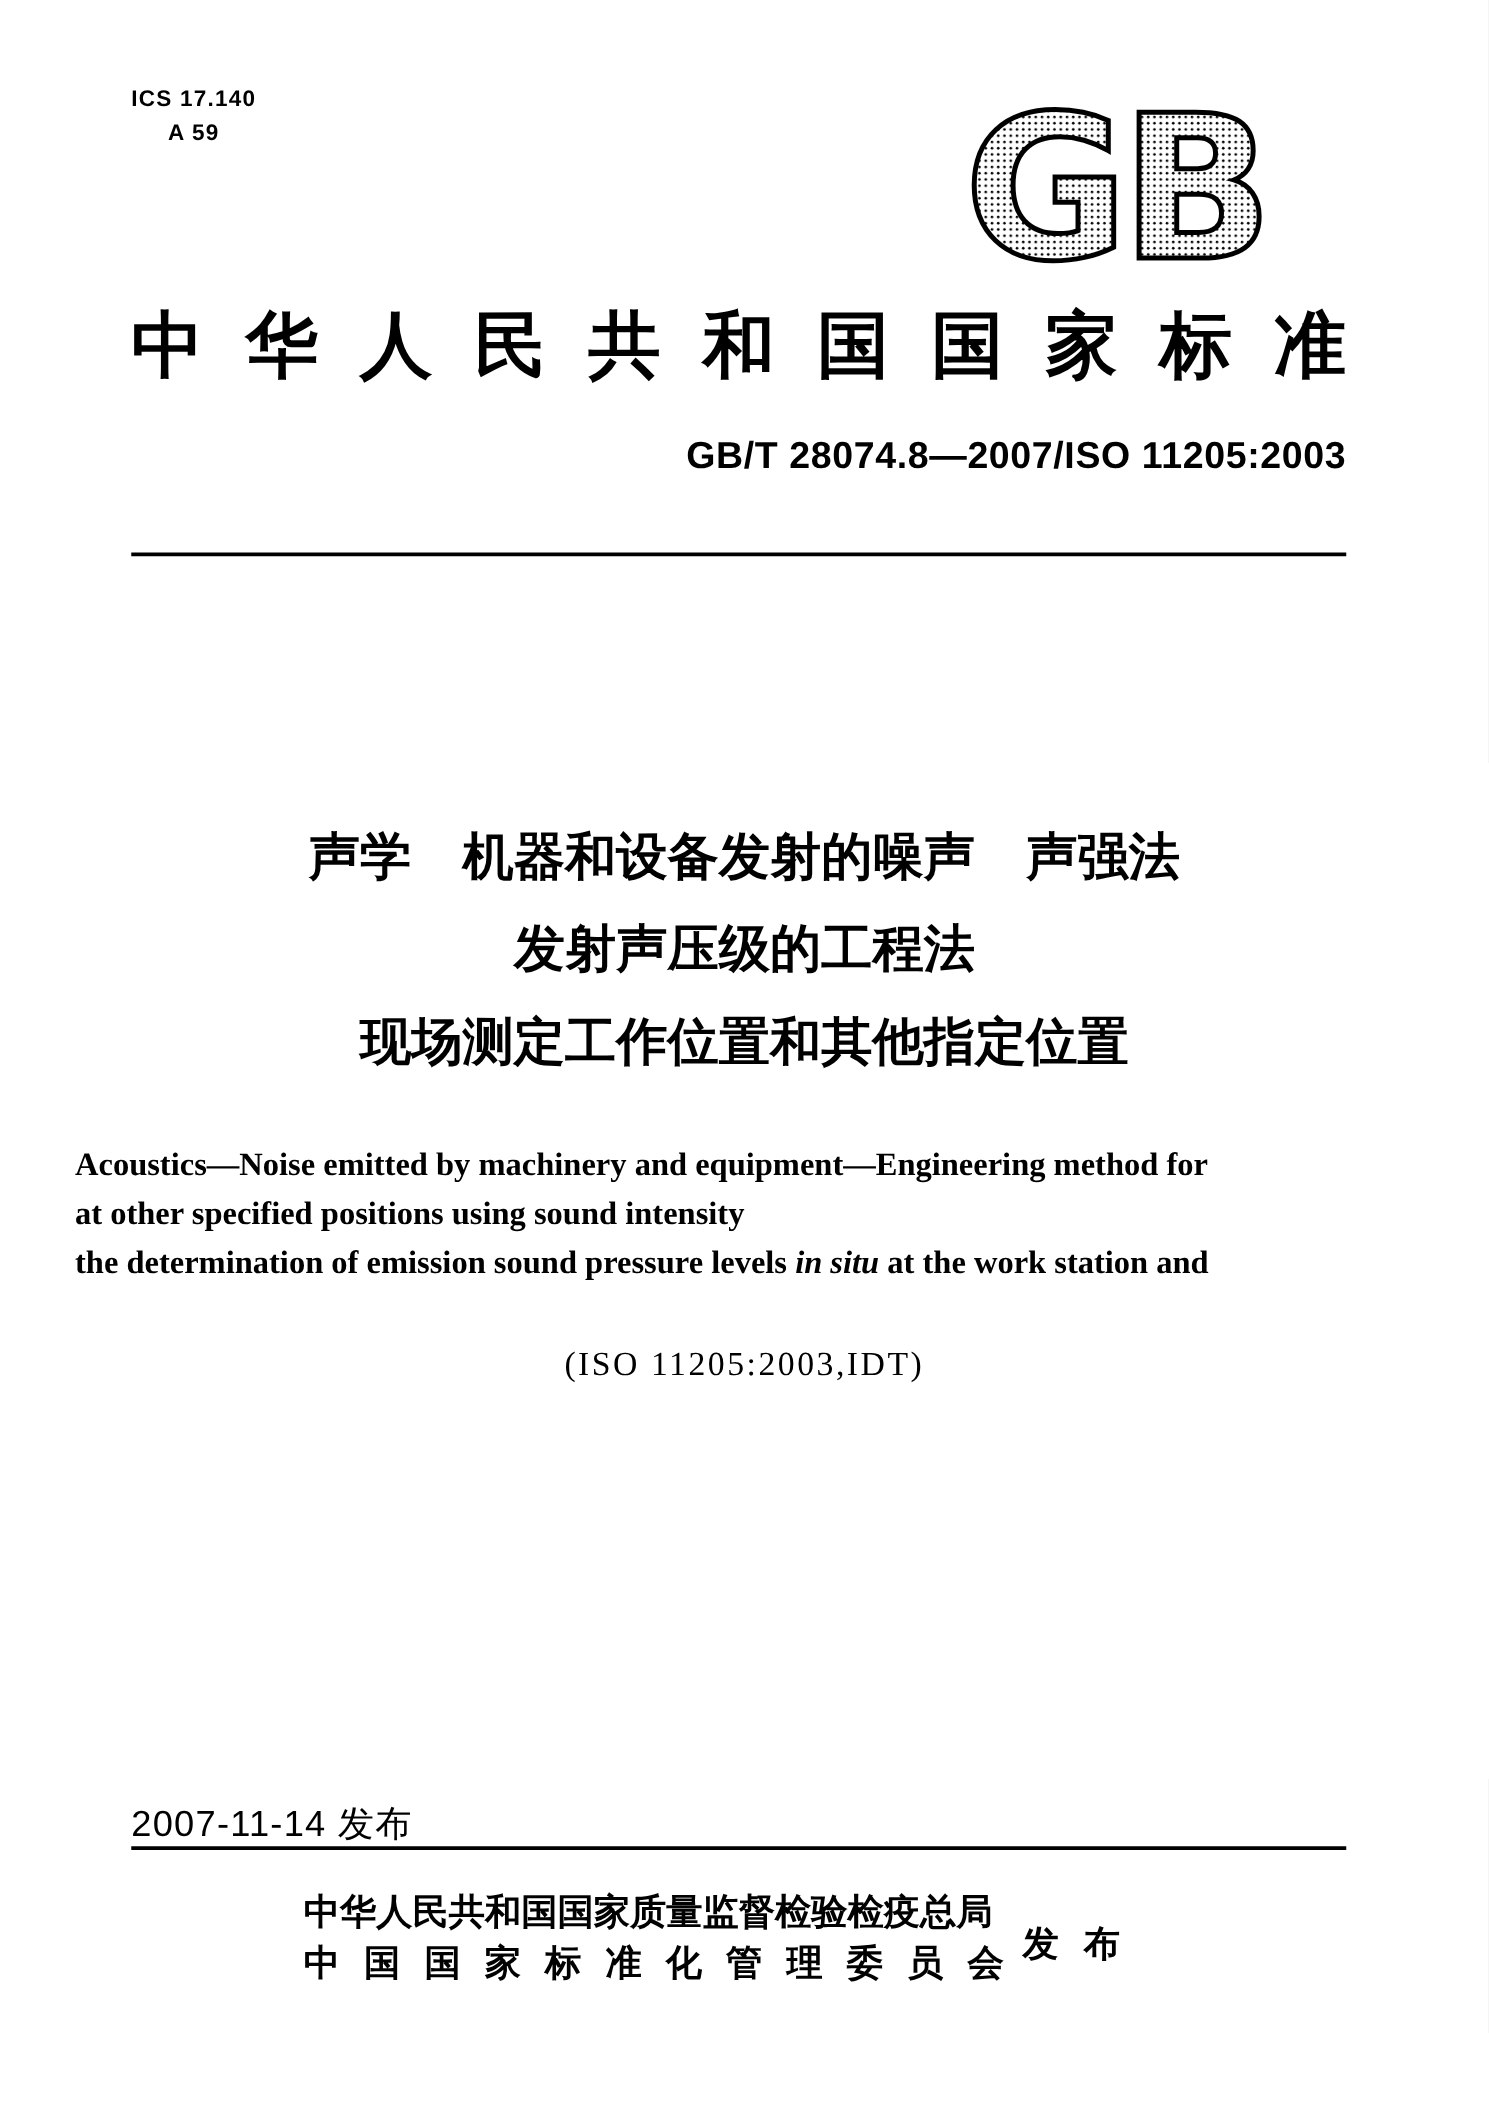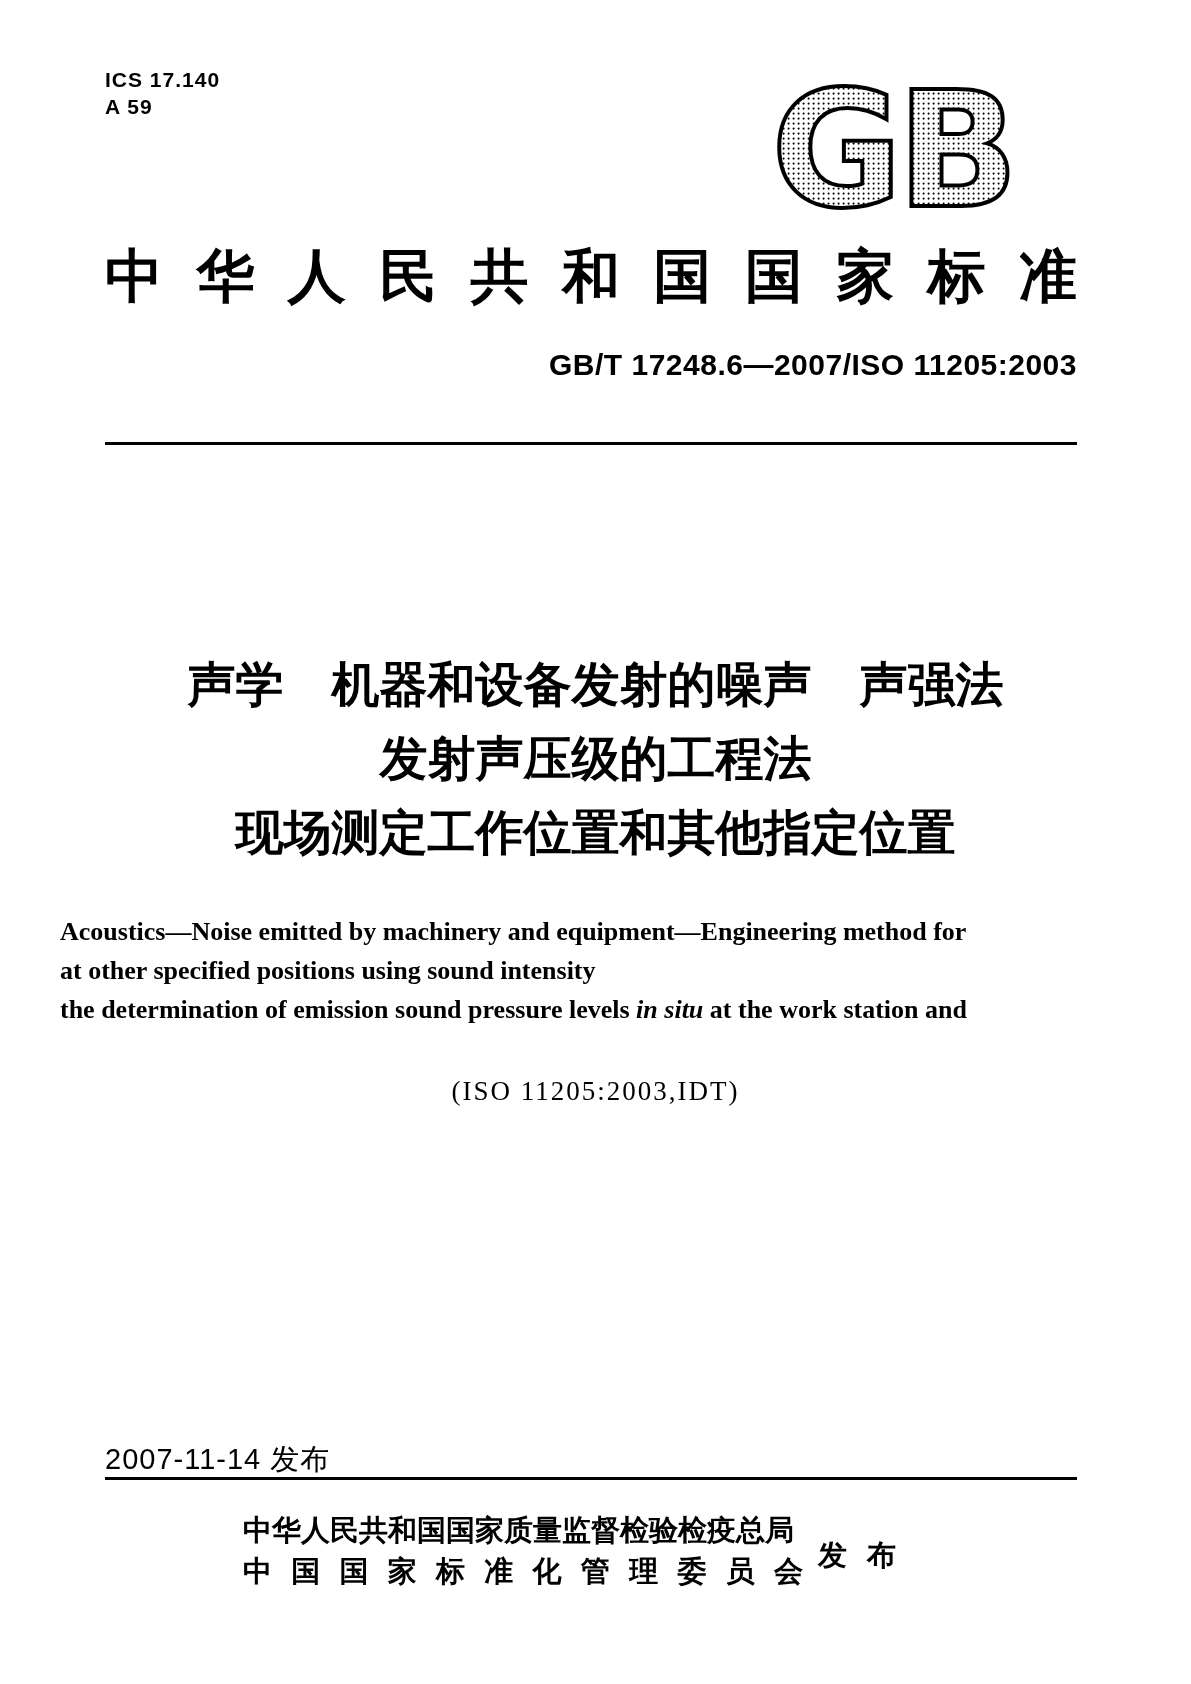--- a/index.html
+++ b/index.html
@@ -5,41 +5,41 @@
   * { margin:0; padding:0; box-sizing:border-box; }
   html,body { background:#e8e8e8; }
   body { font-family:"Liberation Serif","DejaVu Serif",serif; color:#000; }
   .page {
     position:relative; width:1191px; height:1684px; margin:0 auto;
     background:#ffffff; overflow:hidden;
   }
   .ics {
     position:absolute; left:105px; top:66px;
     font-family:"Liberation Sans","DejaVu Sans",sans-serif;
-    font-weight:bold; font-size:21px; line-height:27px; letter-spacing:1px;
+    font-weight:bold; font-size:18px; line-height:27px; letter-spacing:1px;text-align:center;
   }
   .gb-logo { position:absolute; left:742px; top:82px; width:300px; height:135px; }
   .std-name {
     position:absolute; left:105px; top:246px; width:972px;
     font-weight:bold; font-size:58px; line-height:62px;
     font-family:"Liberation Serif","DejaVu Serif",serif;
   }
   .std-number {
     position:absolute; right:114px; top:348px;
     font-family:"Liberation Sans","DejaVu Sans",sans-serif;
     font-weight:bold; font-size:30px; letter-spacing:0.5px;
   }
   .rule { position:absolute; left:105px; width:972px; height:3px; background:#000; }
   .rule-top { top:442px; }
   .rule-bottom { top:1477px; }
   .title-cn {
     position:absolute; left:0; right:0; top:648px;
     text-align:center;
     font-family:"Liberation Sans","DejaVu Sans",sans-serif;
-    font-weight:bold; font-size:48px; line-height:74px;
+    font-weight:bold; font-size:41px; line-height:74px;
   }
   .title-en {
     position:absolute; left:60px; right:60px; top:912px;
     text-align:left; font-weight:bold; font-size:26px; line-height:39px;
     font-family:"Liberation Serif","DejaVu Serif",serif;
   }
   .title-en .it { font-style:italic; }
   .iso-ref {
     position:absolute; left:0; right:0; top:1076px;
     text-align:center; font-size:27px; letter-spacing:2px;
@@ -92,21 +92,21 @@
       <span>民</span>
       <span>共</span>
       <span>和</span>
       <span>国</span>
       <span>国</span>
       <span>家</span>
       <span>标</span>
       <span>准</span>
     </div>
 
-  <div class="std-number">GB/T 17248.6—2007/ISO 11205:2003</div>
+  <div class="std-number">GB/T 28074.8—2007/ISO 11205:2003</div>
 
   <div class="rule rule-top"></div>
 
   <div class="title-cn">
     <div>声学　机器和设备发射的噪声　声强法</div>
     <div>发射声压级的工程法</div>
     <div>现场测定工作位置和其他指定位置</div>
   </div>
 
   <div class="title-en">

